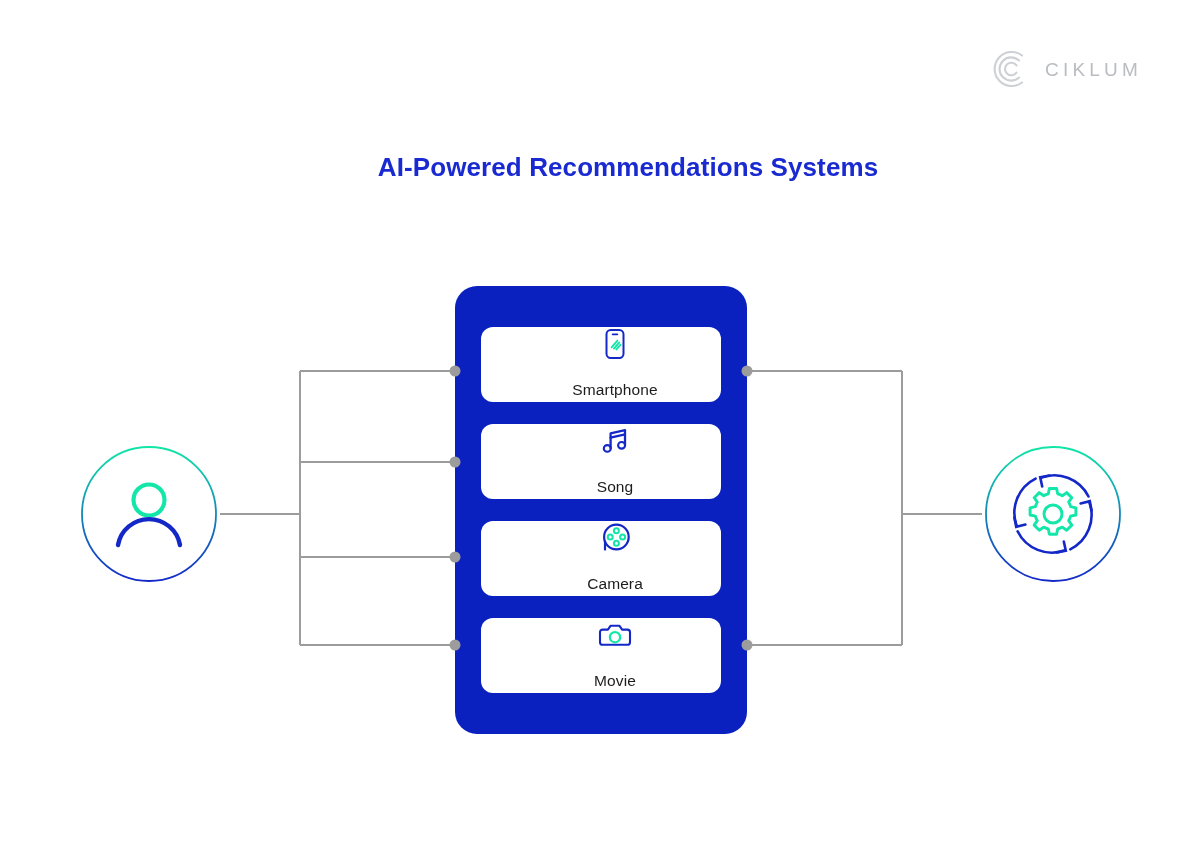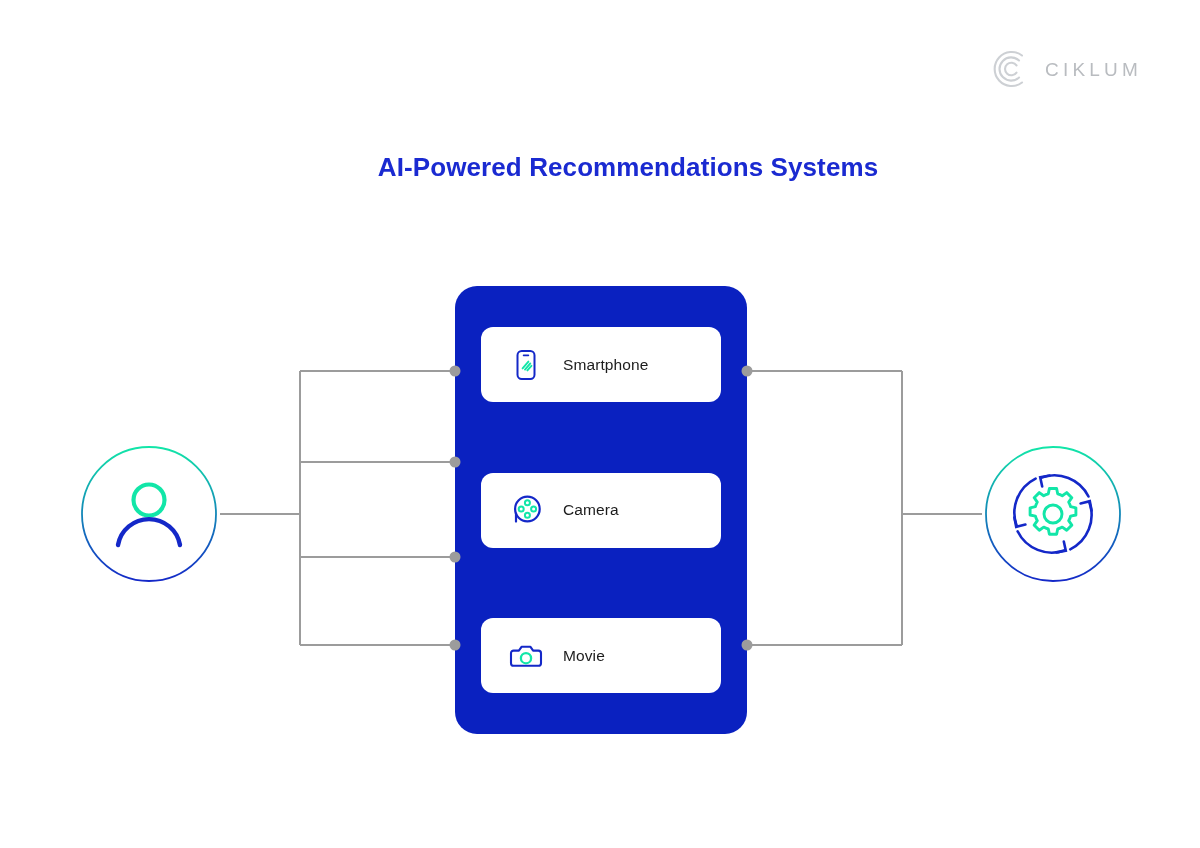--- a/index.html
+++ b/index.html
@@ -98,20 +98,21 @@
   }
   .card {
     height: 75px;
     background: #ffffff;
     border-radius: 12px;
     display: flex;
     align-items: center;
     padding-left: 28px;
     box-sizing: border-box;
     gap: 20px;
+    flex-direction: column;
   }
   .card-icon {
     width: 34px;
     height: 34px;
     flex: 0 0 34px;
     display: flex;
     align-items: center;
     justify-content: center;
   }
   .card-icon svg { display: block; }
@@ -231,20 +232,31 @@
           <g stroke="#12e6a8" stroke-width="1.9" stroke-linecap="round">
             <line x1="13.6" y1="20.4" x2="19.4" y2="13.6"></line>
             <line x1="16.0" y1="21.6" x2="21.3" y2="15.4"></line>
             <line x1="18.4" y1="22.4" x2="22.4" y2="17.8"></line>
           </g>
         </svg>
       </span>
       <span class="card-label">Smartphone</span>
     </div>
 
+    <div class="card">
+      <span class="card-icon">
+        <svg width="34" height="34" viewBox="0 0 34 34" fill="none">
+          <path d="M12.6 24.2 V9.4 L27 6.1 V21" stroke="#1428c8" stroke-width="2.3" fill="none" stroke-linejoin="round" stroke-linecap="round"></path>
+          <path d="M12.6 13.6 L27 10.4" stroke="#1428c8" stroke-width="2.3" stroke-linecap="round"></path>
+          <ellipse cx="9.3" cy="24.4" rx="3.5" ry="3.3" stroke="#1428c8" stroke-width="2.1" fill="none"></ellipse>
+          <ellipse cx="23.6" cy="21.3" rx="3.5" ry="3.3" stroke="#1428c8" stroke-width="2.1" fill="none"></ellipse>
+        </svg>
+      </span>
+      <span class="card-label">Song</span>
+    </div>
 
     <div class="card">
       <span class="card-icon">
         <svg width="34" height="34" viewBox="0 0 34 34" fill="none">
           <circle cx="18.4" cy="16" r="12.3" stroke="#1428c8" stroke-width="2.2" fill="none"></circle>
           <path d="M7.0 20.6 V28.6" stroke="#1428c8" stroke-width="2.2" stroke-linecap="round"></path>
           <circle cx="18.4" cy="9.7" r="2.5" stroke="#12e6a8" stroke-width="2" fill="none"></circle>
           <circle cx="18.4" cy="22.3" r="2.5" stroke="#12e6a8" stroke-width="2" fill="none"></circle>
           <circle cx="12.2" cy="16.0" r="2.5" stroke="#12e6a8" stroke-width="2" fill="none"></circle>
           <circle cx="24.6" cy="16.0" r="2.5" stroke="#12e6a8" stroke-width="2" fill="none"></circle>

